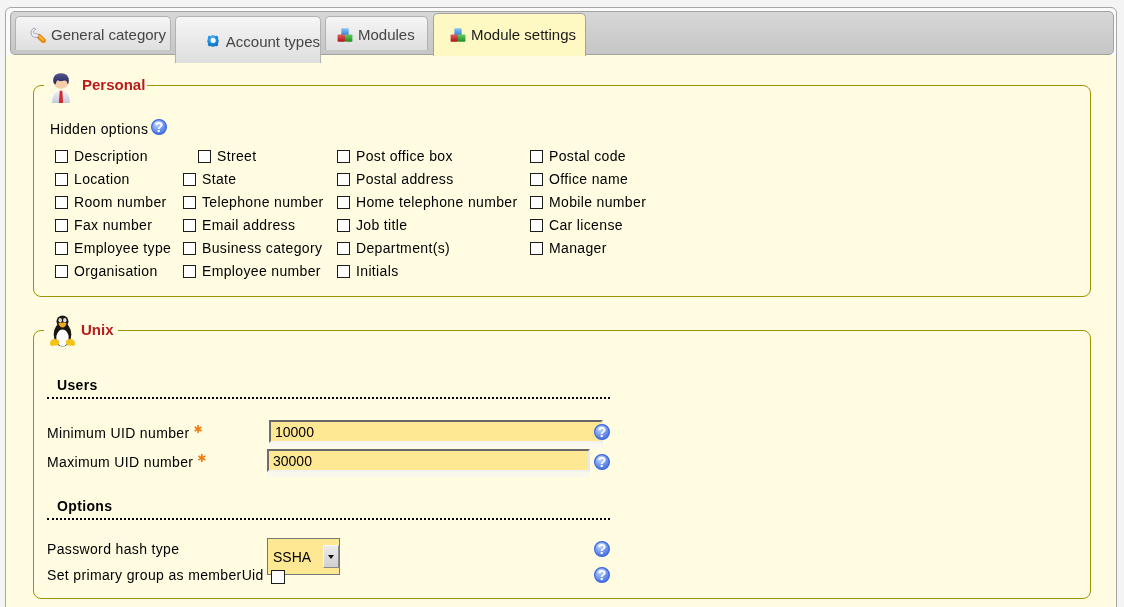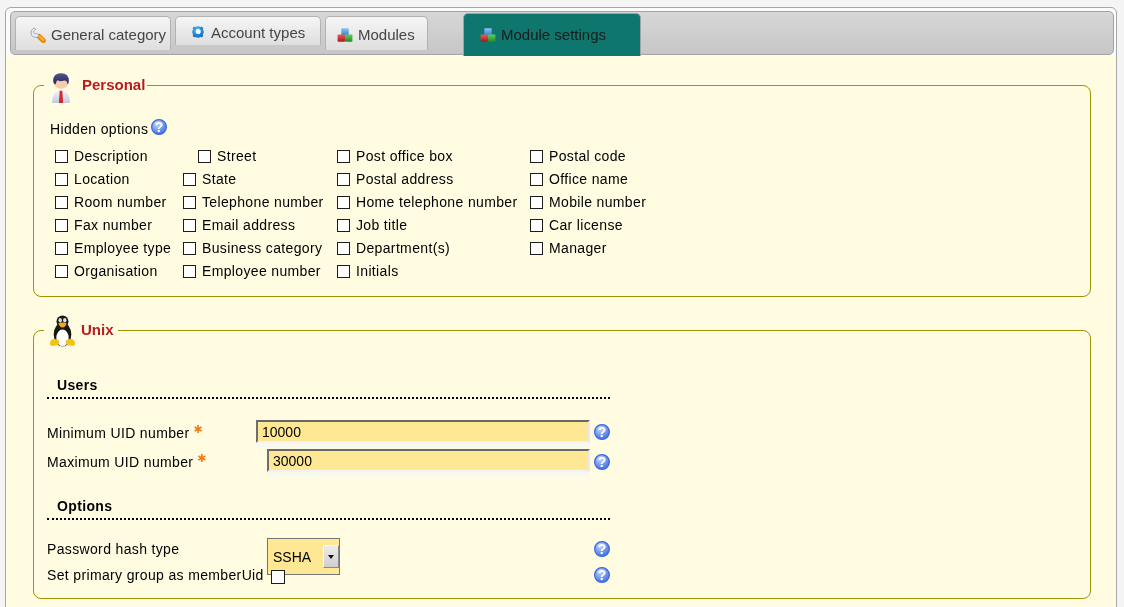--- a/index.html
+++ b/index.html
@@ -4,23 +4,23 @@
 <style>
 * { margin:0; padding:0; box-sizing:border-box; }
 html,body { width:1124px; height:607px; background:#f4f4f4; font-family:"Liberation Sans",sans-serif; overflow:hidden; position:relative; }
 .abs { position:absolute; }
 #outer { left:5px; top:7px; width:1112px; height:610px; border:1px solid #a7a7a7; border-radius:6px; background:#fbfbfb; }
 #panel { left:6px; top:55px; width:1110px; height:552px; background:#fffce2; }
 #nav { left:10px; top:11px; width:1104px; height:44px; border:1px solid #a3a3a3; border-radius:5px; background:linear-gradient(#d7d7d7,#c6c6c6); }
 .tab { border:1px solid #b2b2b2; border-bottom:none; border-radius:5px 5px 0 0; background:linear-gradient(#f6f6f6,#dedede); display:flex; align-items:center; font-size:15px; color:#454545; padding-top:2px; }
 .tab .ticon { margin-left:14px; margin-right:5px; width:16px; height:16px; }
 #tab1 { left:15px; top:16px; width:156px; height:34px; }
-#tab2 { left:175px; top:16px; width:146px; height:29px; }
+#tab2 { left:175px; top:16px; width:146px; height:47px;justify-content:flex-end; }
 #tab3 { left:325px; top:16px; width:103px; height:34px; }
-#tab4 { left:433px; top:13px; width:178px; height:43px; background:#0f766e; border-color:#a3a3a3; color:#1a1a1a;margin-left:30px; }
+#tab4 { left:433px; top:13px; width:153px; height:43px; background:#fef9c3; border-color:#a3a3a3; color:#1a1a1a; }
 #tab4 { padding-bottom:3px; }
 #tab4 .ticon { margin-left:16px; }
 .flegend { display:flex; align-items:center; background:#fffce2; }
 .fset { border:1px solid #a39200; border-radius:8px; }
 #fs1 { left:33px; top:85px; width:1058px; height:212px; }
 #fs2 { left:33px; top:330px; width:1058px; height:269px; }
 .ltext { font-weight:bold; font-size:15px; color:#b91c1c; }
 .body14 { font-size:14px; color:#000; letter-spacing:0.35px; }
 .cbrow { position:absolute; display:flex; align-items:center; }
 .cbx { width:13px; height:13px; border:1px solid #1c1c1c; background:#fff; display:inline-block; flex:none; }
@@ -142,21 +142,21 @@
 <path d="M10.3 9.3 Q14.5 7.5 18.7 9.3 Q17.3 13.5 14.5 13.5 Q11.7 13.5 10.3 9.3 Z" fill="#f3a81c"></path>
 <path d="M2 30.5 Q1.6 25.8 6.3 24.8 L10.8 26.3 Q12 29 9.8 31.3 L3.4 32 Z" fill="#f4c318"></path>
 <path d="M27 30.5 Q27.4 25.8 22.7 24.8 L18.2 26.3 Q17 29 19.2 31.3 L25.6 32 Z" fill="#f4c318"></path>
 </svg>
 <span class="ltext" style="margin-top:-3px;">Unix</span>
 </div>
 
 <div class="shead" style="left:47px; top:377px; width:563px;">Users</div>
 <div class="abs body14" style="left:47px; top:423px;">Minimum UID number<span class="ast">✱</span></div>
 <div class="abs body14" style="left:47px; top:452px;">Maximum UID number<span class="ast">✱</span></div>
-<div class="inbox" style="left:256px; top:420px; width:334px; height:23px;">10000</div>
+<div class="inbox" style="left:269px; top:420px; width:334px; height:23px;">10000</div>
 <div class="inbox" style="left:267px; top:449px; width:323px; height:23px;">30000</div>
 
 <div class="shead" style="left:47px; top:498px; width:563px;">Options</div>
 <div class="abs body14" style="left:47px; top:541px;">Password hash type</div>
 <div class="abs" style="left:267px; top:538px; width:73px; height:37px; border:1px solid #767676; background:#ffe894; display:flex; align-items:center;">
   <span style="font-size:14px; padding-left:5px; flex:1;">SSHA</span>
   <span style="width:16px; height:23px; background:linear-gradient(#ececec,#cfcfcf); border:1px solid; border-color:#f8f8f8 #8a8a8a #8a8a8a #f8f8f8; display:flex; align-items:center; justify-content:center;">
       <span style="width:0;height:0;border-left:3.5px solid transparent;border-right:3.5px solid transparent;border-top:4.5px solid #111;"></span>
     </span>
 </div>

